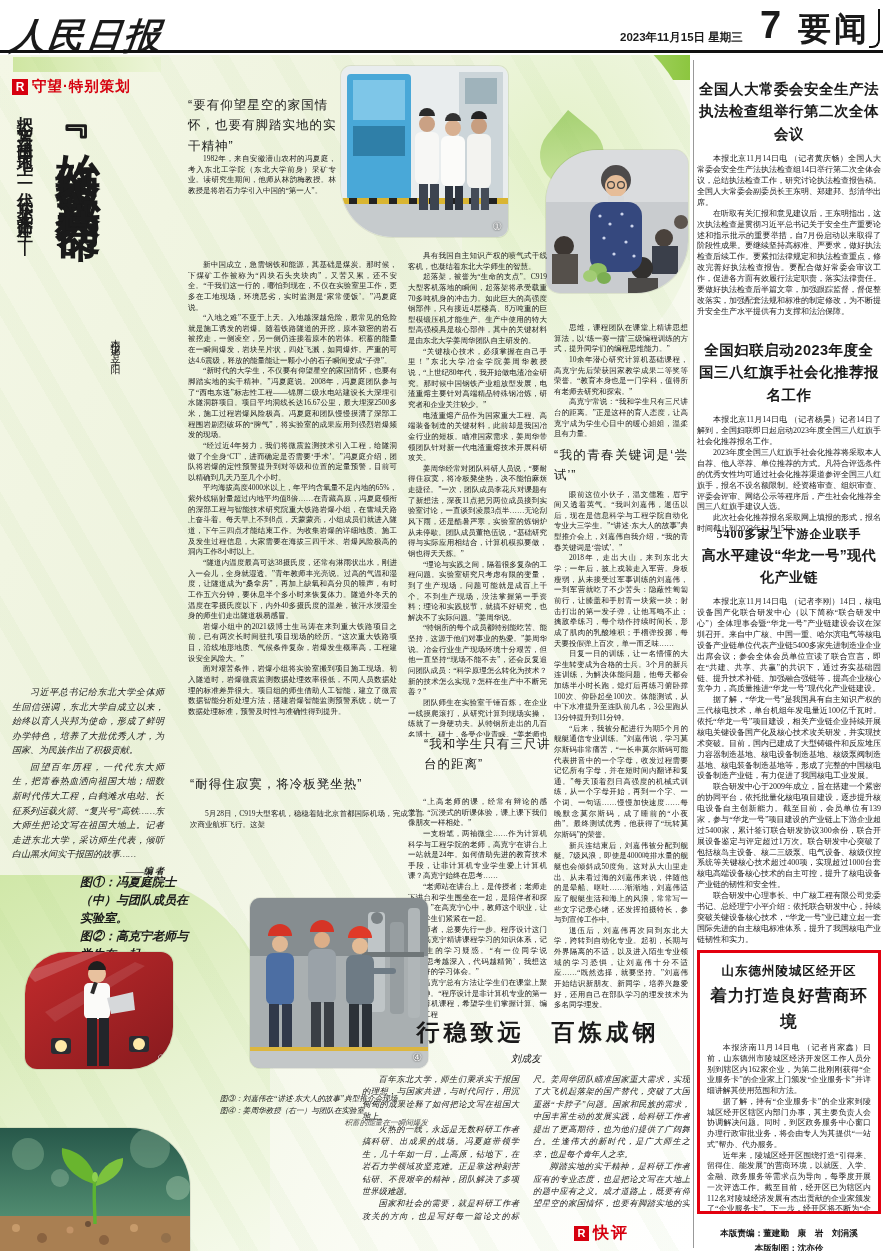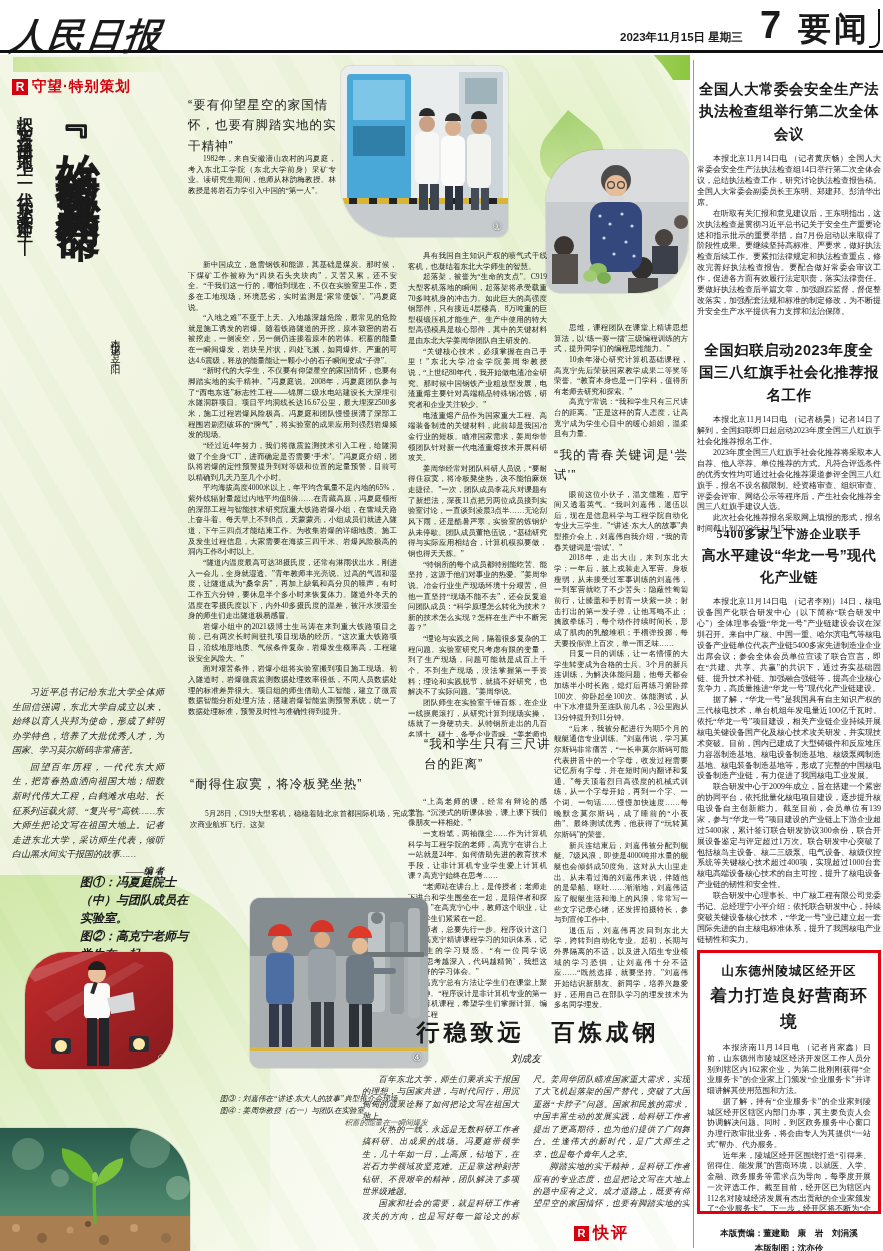--- a/index.html
+++ b/index.html
@@ -119,21 +119,21 @@
       <span class="rsq">R</span>
       <span class="blabel">守望·特别策划</span>
     </div>
 
     <div class="abs kicker">把论文写在祖国大地上，一代代东北大学师生——</div>
     <div class="abs headline">『始终以育人兴邦为使命』</div>
     <div class="abs byline">本报记者 辛 阳</div>
 
     <div class="abs ednote kai">
       <div>
-          <p>习近平总书记给东北大学全体师生回信强调，东北大学自成立以来，始终以育人兴邦为使命，形成了鲜明办学特色，培养了大批优秀人才，为国家、学习莫尔斯码非常痛苦。</p>
+          <p>习近平总书记给东北大学全体师生回信强调，东北大学自成立以来，始终以育人兴邦为使命，形成了鲜明办学特色，培养了大批优秀人才，为国家、为民族作出了积极贡献。</p>
           <p>回望百年历程，一代代东大师生，把青春热血洒向祖国大地；细数新时代伟大工程，白鹤滩水电站、长征系列运载火箭、“复兴号”高铁……东大师生把论文写在祖国大地上。记者走进东北大学，采访师生代表，倾听白山黑水间实干报国的故事……</p>
         </div>
       <div class="edsign">——编 者</div>
     </div>
 
     <div class="abs photo ph1">
       <svg width="167" height="171" viewBox="0 0 167 171">
         <rect width="167" height="171" fill="#e9edee"></rect>
         <rect x="6" y="8" width="64" height="126" rx="4" fill="#49a8d8"></rect>
         <rect x="12" y="14" width="52" height="40" fill="#7ec6e8"></rect>
@@ -224,22 +224,22 @@
     <div class="abs subhead subB">“耐得住寂寞，将冷板凳坐热”</div>
     <div class="abs body-col colAt">
         <p>5月28日，C919大型客机，稳稳着陆北京首都国际机场，完成了首次商业航班飞行。这架</p>
       </div>
     <div class="abs body-col colB">
         <p>具有我国自主知识产权的喷气式干线客机，也凝结着东北大学师生的智慧。</p>
         <p>起落架，被誉为“生命的支点”。C919大型客机落地的瞬间，起落架将承受载重70多吨机身的冲击力。如此巨大的高强度钢部件，只有接近4层楼高、8万吨重的巨型模锻压机才能生产。生产中使用的特大型高强模具是核心部件，其中的关键材料是由东北大学姜周华团队自主研发的。</p>
         <p>“关键核心技术，必须掌握在自己手里！”东北大学冶金学院姜周华教授说，“上世纪80年代，我开始做电渣冶金研究。那时候中国钢铁产业粗放型发展，电渣重熔主要针对高端精品特殊钢冶炼，研究者和企业关注较少。”</p>
         <p>电渣重熔产品作为国家重大工程、高端装备制造的关键材料，此前却是我国冶金行业的短板。瞄准国家需求，姜周华带领团队针对新一代电渣重熔技术开展科研攻关。</p>
         <p>姜周华经常对团队科研人员说，“要耐得住寂寞，将冷板凳坐热，决不能怕麻烦走捷径。”一次，团队成员李花兵对课题有了新想法，深夜11点把另两位成员接到实验室讨论，一直谈到凌晨3点半……无论刮风下雨，还是酷暑严寒，实验室的炼钢炉从未停歇。团队成员董艳伍说，“基础研究得与实际应用相结合，计算机模拟要做，钢也得天天炼。”</p>
+        <p>“理论与实践之间，隔着很多复杂的工程问题。实验室研究只考虑有限的变量，到了生产现场，问题可能就是成百上千个。不到生产现场，没法掌握第一手资料；理论和实践脱节，就搞不好研究，也解决不了实际问题。”姜周华说。</p>
         <p>“特钢所的每个成员都特别能吃苦、能坚持，这源于他们对事业的热爱。”姜周华说。冶金行业生产现场环境十分艰苦，但他一直坚持“现场不能不去”，还会反复追问团队成员：“科学原理怎么转化为技术？新的技术怎么实现？怎样在生产中不断完善？”</p>
-        <p>“理论与实践之间，隔着很多复杂的工程问题。实验室研究只考虑有限的变量，到了生产现场，问题可能就是成百上千个。不到生产现场，没法掌握第一手资料；理论和实践脱节，就搞不好研究，也解决不了实际问题。”姜周华说。</p>
         <p>团队师生在实验室千锤百炼，在企业一线摸爬滚打，从研究计算到现场实操，练就了一身硬功夫。从特钢所走出的几百名博士、硕士，备受企业青睐。“姜老师也和大家一样，累了就在车间的长凳上休息。”团队成员朱红春说。</p>
       </div>
     <div class="abs subhead subC">“我和学生只有三尺讲台的距离”</div>
     <div class="abs body-col colB2">
         <p>“上高老师的课，经常有辩论的感觉”，“沉浸式的听课体验，课上课下我们像朋友一样相处。”</p>
         <p>一支粉笔，两袖微尘……作为计算机科学与工程学院的老师，高克宁在讲台上一站就是24年。如何借助先进的教育技术手段，让非计算机专业学生爱上计算机课？高克宁始终在思考……</p>
         <p>“老师站在讲台上，是传授者；老师走下讲台和学生围坐在一起，是陪伴者和探索者。”在高克宁心中，教师这个职业，让她和学生们紧紧在一起。</p>
         <p>师者，总要先行一步。程序设计这门课，高克宁精讲课程学习的知识体系，记录学生的学习疑惑。“有一位同学说——‘思考越深入，代码越精简’，我想这是最好的学习体会。”</p>
         <p>高克宁总有方法让学生们在课堂上聚精会神。“程序设计是非计算机专业的第一门计算机课程，希望学生们掌握计算、编程和工程</p>
       </div>

